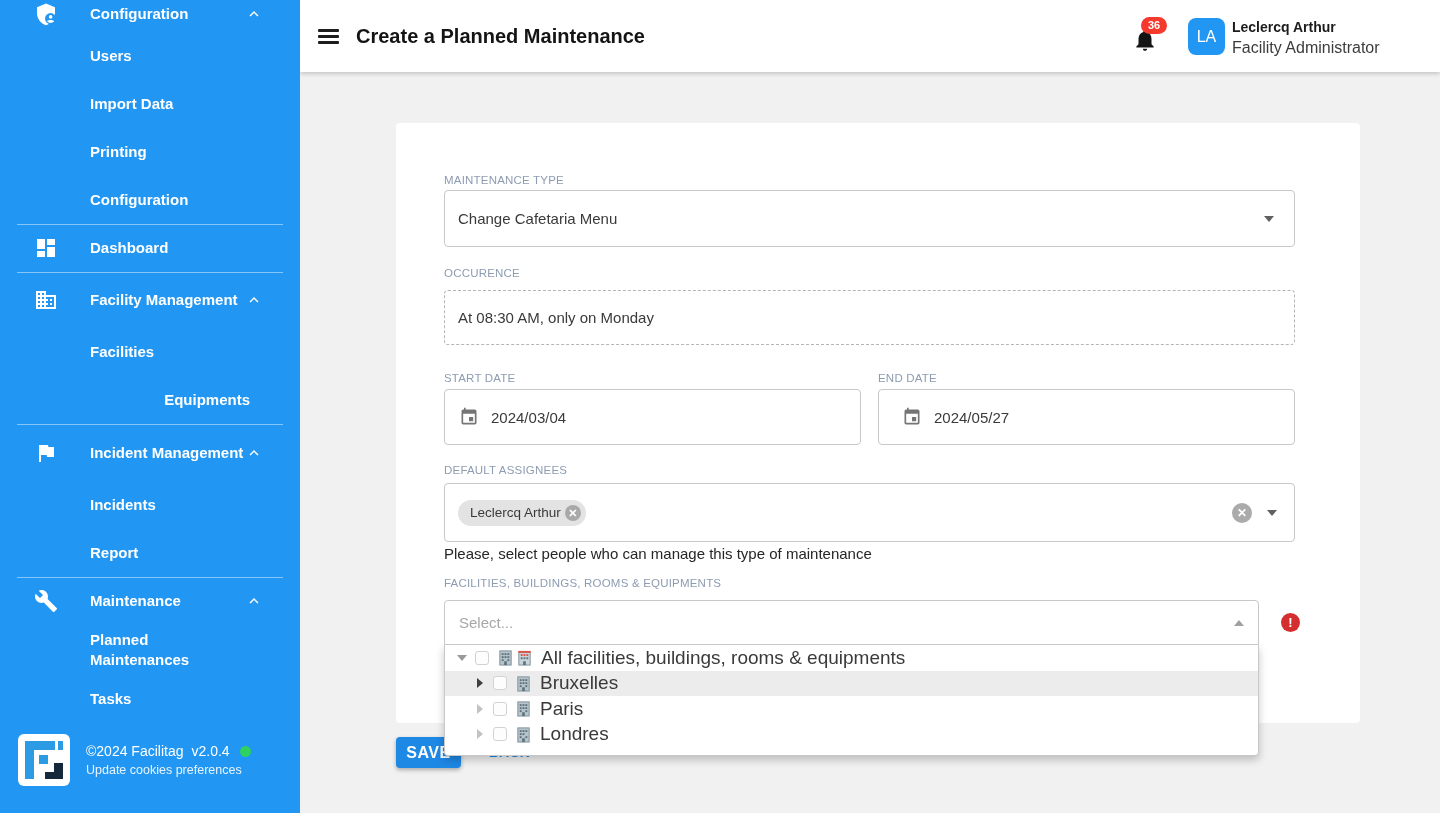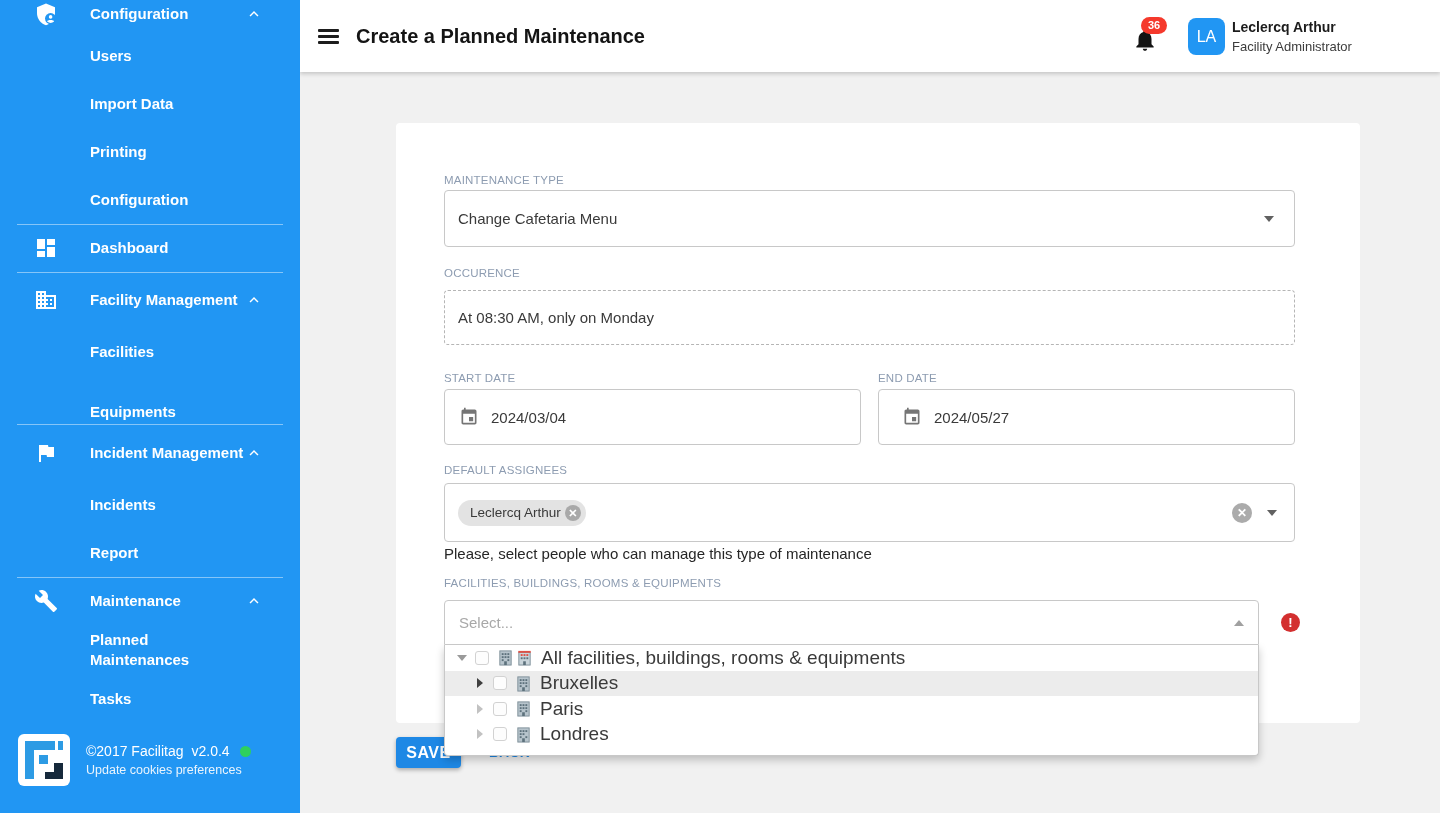--- a/index.html
+++ b/index.html
@@ -55,21 +55,21 @@
     position:absolute; left:9px; top:-5px; min-width:26px; height:17px;
     background:#f5392c; border-radius:9px; color:#fff;
     font-size:11px; font-weight:700; text-align:center; line-height:17px; padding:0 6px;
   }
   .avatar {
     position:absolute; left:888px; top:18px; width:37px; height:37px;
     background:#2196f3; border-radius:8px; color:#fff;
     font-size:16px; font-weight:400; display:flex; align-items:center; justify-content:center;
   }
   .user-name { position:absolute; left:932px; top:19px; font-size:14px; font-weight:700; color:#1c1c1c; white-space:nowrap; }
-  .user-role { position:absolute; left:932px; top:39px; font-size:13px; color:#3c3c3c; white-space:nowrap; }
+  .user-role { position:absolute; left:932px; top:39px; font-size:16px; color:#3c3c3c; white-space:nowrap; }
   
   .save-btn {
     position:absolute; left:396px; top:737px; width:65px; height:31px;
     background:#1e88e5; border:none; border-radius:4px; color:#ffffff;
     font-family:"Liberation Sans",sans-serif;
     font-size:16px; font-weight:700; letter-spacing:.5px;
     box-shadow:0 2px 4px rgba(0,0,0,.3); cursor:pointer;
   }
   .back-btn {
     position:absolute; left:483px; top:737px; height:31px; padding:0 6px;
@@ -210,21 +210,21 @@
     <span class="side-label">Facility Management</span>
     <span class="side-chev">
       <svg viewBox="0 0 24 24" width="18" height="18">
           <path d="M7.4 15.4 12 10.8l4.6 4.6L18 14l-6-6-6 6z" fill="#fff"></path>
         </svg>
     </span>
   </div>
   <div class="side-row" style="top:332px;height:40px;">
     <span class="side-label">Facilities</span>
   </div>
-  <div class="side-row" style="top:392px;height:40px;">
+  <div class="side-row" style="top:380px;height:40px;text-align:right;">
     <span class="side-label">Equipments</span>
   </div>
   <div class="side-div" style="top:424px;"></div>
 
   <div class="side-row" style="top:429px;height:48px;">
     <span class="side-icon" style="top:12px;">
       <svg viewBox="0 0 24 24" width="24" height="24">
           <path fill="#fff" d="M14.4 6 14 4H5v17h2v-7h5.6l.4 2h7V6z"></path>
         </svg>
     </span>
@@ -267,21 +267,21 @@
     <svg width="52" height="52" viewBox="0 0 52 52">
       <rect width="52" height="52" rx="6" fill="#fff"></rect>
       <rect x="7" y="7" width="30" height="9" fill="#2d9be4"></rect>
       <rect x="40" y="7" width="5" height="9" fill="#2d9be4"></rect>
       <rect x="7" y="16" width="9" height="29" fill="#2d9be4"></rect>
       <rect x="21" y="21" width="9" height="9" fill="#2d9be4"></rect>
       <path d="M45 45 H27 V38 H36 V29 H45 Z" fill="#16293b"></path>
     </svg>
   </span>
   <div class="side-footer-line1">
-    <span>©2017 Facilitag</span><span class="ver">v2.0.4</span><span class="online-dot"></span>
+    <span>©2024 Facilitag</span><span class="ver">v2.0.4</span><span class="online-dot"></span>
   </div>
   <div class="side-footer-line2">Update cookies preferences</div>
 </nav>
 
 <header class="topbar">
   <div class="hamburger">
     <span></span>
       <span></span>
       <span></span>
   </div>

